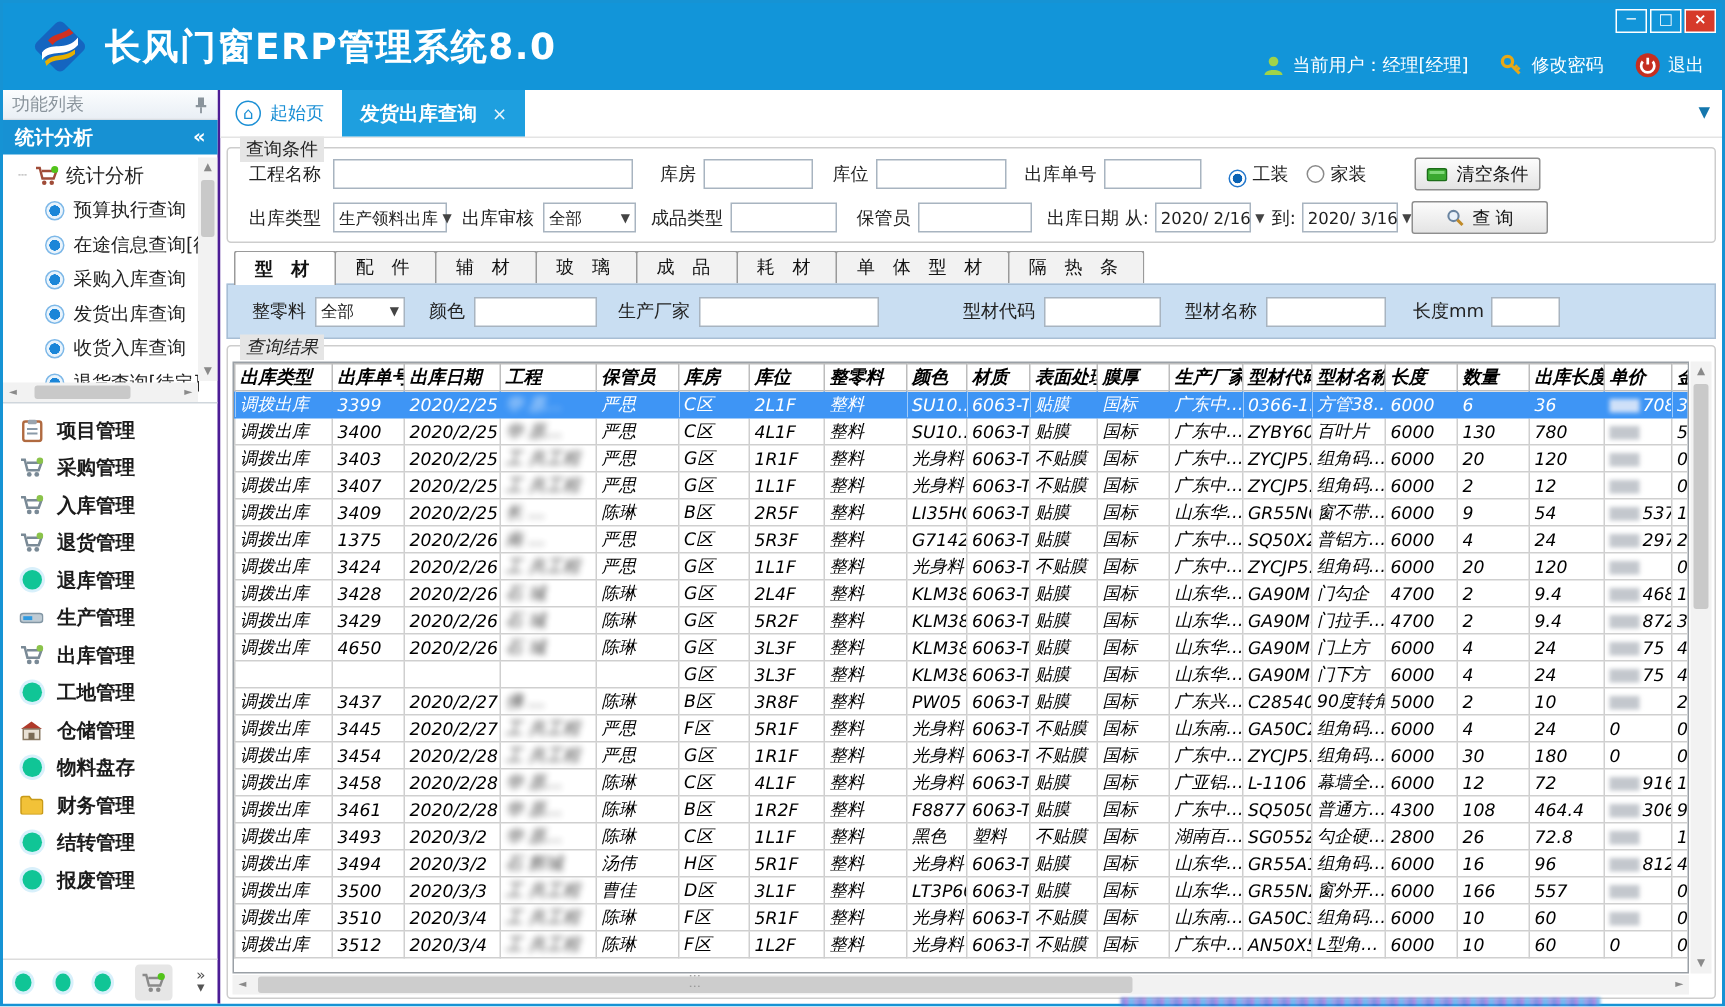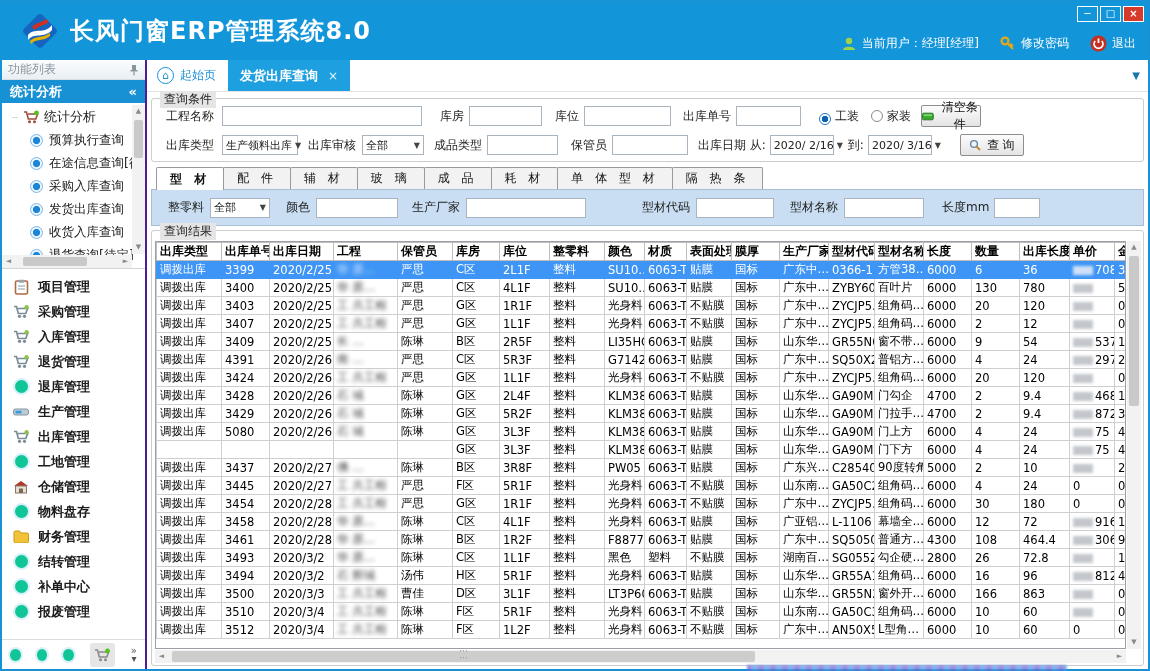--- a/index.html
+++ b/index.html
@@ -64,21 +64,21 @@
   .radio.sel { border-color:#2277cc; background:radial-gradient(circle,#0a62b4 0 3px,#fff 3.4px); }
   .btn { border:1px solid #8e8e8e; border-radius:2px; background:linear-gradient(#fcfcfc,#e4e4e4); height:22px; font-size:12px; color:#111; display:flex; align-items:center; justify-content:center; gap:6px; cursor:pointer; }
 
   
   .mat-tabs { display:flex; margin:5px 4px 0 9px; height:22px; flex:none; }
   .mtab { border:1px solid #9a9a9a; border-bottom:none; background:#f2f2f2; font-size:12px; color:#111; padding:0 13px; display:flex; align-items:center; letter-spacing:4px; cursor:pointer; border-radius:2px 2px 0 0; margin-right:-1px; }
   .mtab.active { background:#fff; position:relative; z-index:2; height:23px; font-weight:bold; }
   .filter-panel { margin:0 4px; background:#c9def2; border:1px solid #a8bed4; height:37px; display:flex; align-items:center; padding-left:16px; font-size:12px; color:#222; flex:none; }
 
   
-  .rgroup { flex:1; margin-bottom:3px; min-height:0; }
+  .rgroup { flex:1; margin-bottom:3px; min-height:0;font-style:italic; }
   .table-wrap { position:absolute; top:10px; left:3px; right:17px; bottom:16px; overflow:hidden; border:1px solid #9aa0a6; }
   table { border-collapse:collapse; table-layout:fixed; }
   th { height:18px; font-size:12px; font-weight:bold; color:#000; text-align:left; padding:0 0 0 3px; border:1px solid #bdbdbd; background:#fff; white-space:nowrap; overflow:hidden; }
   td { height:18px; font-size:11.5px; color:#000; padding:0 0 0 3px; border:1px solid #cfcfcf; white-space:nowrap; overflow:hidden; }
   tr.selected td { background:#3e95f5; color:#fff; border-color:#3e95f5; }
   .fuzz { filter:blur(2px); opacity:.8; }
   .pix { display:inline-block; width:20px; height:9px; background:#c3c7cd; filter:blur(1.5px); margin-right:2px; vertical-align:middle; }
   tr.selected .pix { background:#cfe0f8; }
   .vscroll { position:absolute; top:10px; right:2px; bottom:16px; width:14px; background:#f2f2f2; }
   .hscroll { position:absolute; left:3px; right:17px; bottom:2px; height:13px; background:#f2f2f2; display:flex; align-items:center; }
@@ -299,26 +299,20 @@
           <div class="menu-item">
             <span class="mi">
               <span class="dot-ico"></span>
             </span>
             <span>结转管理</span>
           </div>
           <div class="menu-item">
             <span class="mi">
               <span class="dot-ico"></span>
             </span>
-            <span>补单中心</span>
-          </div>
-          <div class="menu-item">
-            <span class="mi">
-              <span class="dot-ico"></span>
-            </span>
             <span>报废管理</span>
           </div>
         </div>
       <div class="side-footer">
         <span class="dot-ico"></span>
         <span class="dot-ico"></span>
         <span class="dot-ico"></span>
         <span class="cart-btn">
           <svg width="16" height="14" viewBox="0 0 16 14">
               <path d="M1 2 h2.5 l1.8 7 h7.5 l1.8-5 H5" fill="none" stroke="#8a8a8a" stroke-width="1.6"></path>
@@ -356,21 +350,21 @@
           <label style="margin-left:12px;">出库单号</label>
           <input class="tin" style="width: 65px; margin-left: 5px;" value="">
           <span style="display:flex;align-items:flex-end;margin-left:18px;">
               <span class="radio sel"></span>
               <span>工装</span>
             </span>
           <span style="display:flex;align-items:center;margin-left:12px;">
               <span class="radio"></span>
               <span>家装</span>
             </span>
-          <button class="btn" style="width:60px;margin-left:10px;">
+          <button class="btn" style="width:84px;margin-left:32px;">
             <svg width="14" height="9" viewBox="0 0 14 9">
                 <rect x="0.5" y="0.5" width="13" height="8" rx="1.5" fill="#3aa830" stroke="#1c6e18"></rect>
                 <rect x="2" y="2" width="10" height="2" fill="#7fd878"></rect>
               </svg>
             <span>清空条件</span>
           </button>
         </div>
         <div class="qrow">
           <label style="width:52px;">出库类型</label>
           <span class="combo" style="width:76px;margin-left:4px;">
@@ -389,21 +383,21 @@
           <label style="margin-left:10px;">出库日期 从:</label>
           <span class="combo" style="width:64px;margin-left:4px;">
               <span>2020/ 2/16</span>
               <span class="ar">▼</span>
             </span>
           <label style="margin-left:14px;">到:</label>
           <span class="combo" style="width:64px;margin-left:4px;">
               <span>2020/ 3/16</span>
               <span class="ar">▼</span>
             </span>
-          <button class="btn" style="width:64px;margin-left:28px;">
+          <button class="btn" style="width:91px;margin-left:9px;">
             <svg width="12" height="12" viewBox="0 0 12 12">
                 <circle cx="5" cy="5" r="3.4" fill="#eaf2fa" stroke="#6a84a0" stroke-width="1.4"></circle>
                 <path d="M7.6 7.6 L11 11" stroke="#c08a28" stroke-width="2"></path>
               </svg>
             <span>查 询</span>
           </button>
         </div>
       </div>
 
       <div class="mat-tabs" id="mat-tabs">
@@ -590,21 +584,21 @@
                   <td>GR55N02</td>
                   <td>窗不带…</td>
                   <td>6000</td>
                   <td>9</td>
                   <td>54</td>
                   <td><span class="pix"></span>537</td>
                   <td>106</td>
                 </tr>
                 <tr>
                   <td>调拨出库</td>
-                  <td>4391</td>
+                  <td>1375</td>
                   <td>2020/2/26</td>
                   <td><span class="fuzz">南 …</span></td>
                   <td>严思</td>
                   <td>C区</td>
                   <td>5R3F</td>
                   <td>整料</td>
                   <td>G71422</td>
                   <td>6063-T5</td>
                   <td>贴膜</td>
                   <td>国标</td>
@@ -678,21 +672,21 @@
                   <td>GA90M07.</td>
                   <td>门拉手…</td>
                   <td>4700</td>
                   <td>2</td>
                   <td>9.4</td>
                   <td><span class="pix"></span>872</td>
                   <td>326</td>
                 </tr>
                 <tr>
                   <td>调拨出库</td>
-                  <td>5080</td>
+                  <td>4650</td>
                   <td>2020/2/26</td>
                   <td><span class="fuzz">石 城</span></td>
                   <td>陈琳</td>
                   <td>G区</td>
                   <td>3L3F</td>
                   <td>整料</td>
                   <td>KLM3817</td>
                   <td>6063-T5</td>
                   <td>贴膜</td>
                   <td>国标</td>
@@ -892,21 +886,21 @@
                   <td>整料</td>
                   <td>LT3P60</td>
                   <td>6063-T5</td>
                   <td>贴膜</td>
                   <td>国标</td>
                   <td>山东华…</td>
                   <td>GR55N26</td>
                   <td>窗外开…</td>
                   <td>6000</td>
                   <td>166</td>
-                  <td>863</td>
+                  <td>557</td>
                   <td><span class="pix"></span></td>
                   <td>0</td>
                 </tr>
                 <tr>
                   <td>调拨出库</td>
                   <td>3510</td>
                   <td>2020/3/4</td>
                   <td><span class="fuzz">工 共工程</span></td>
                   <td>陈琳</td>
                   <td>F区</td>

